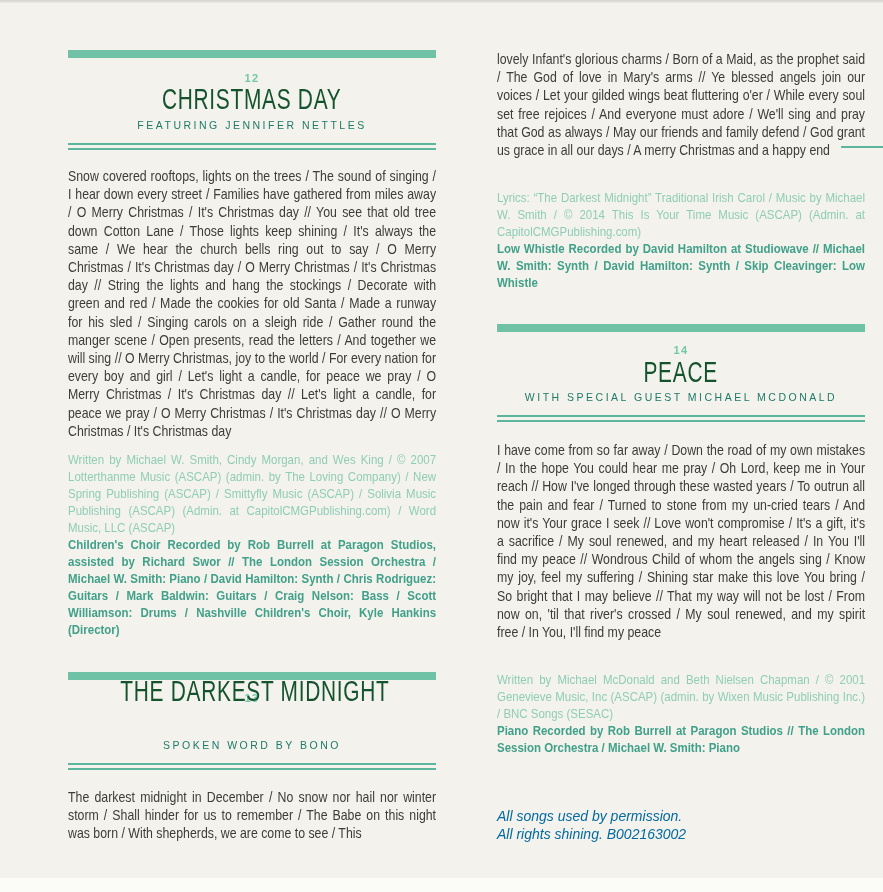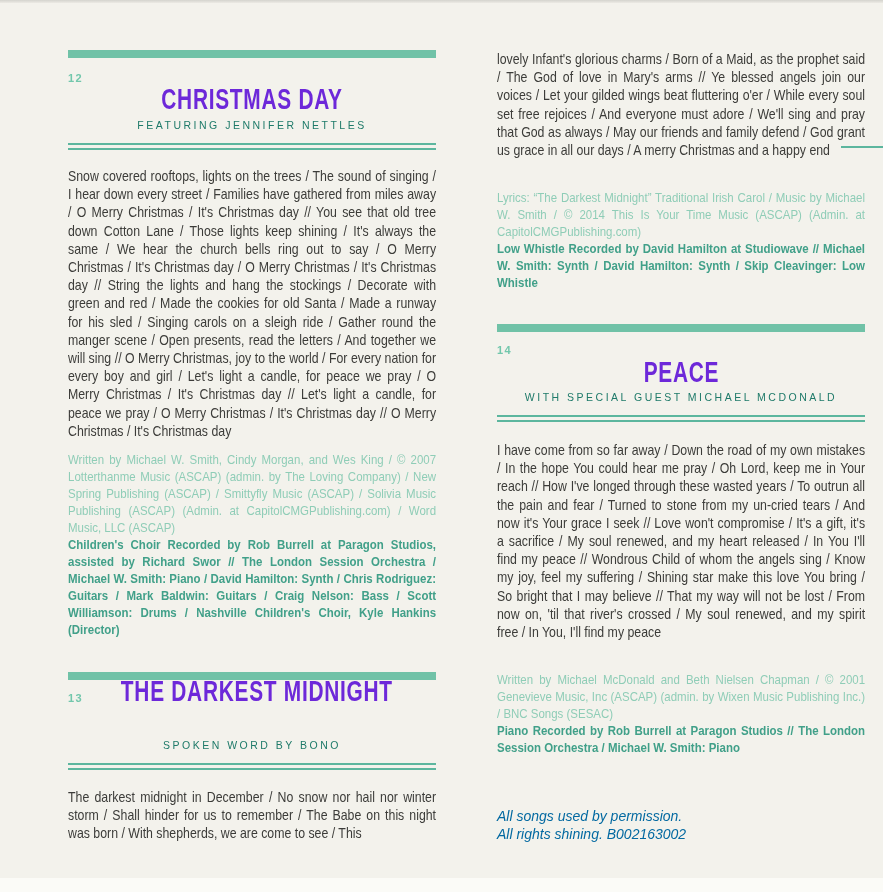--- a/index.html
+++ b/index.html
@@ -9,24 +9,24 @@
     font-family:"Liberation Sans", sans-serif;
     -webkit-font-smoothing:antialiased;
   }
   .edge-top{position:absolute;top:0;left:0;width:883px;height:3px;
     background:linear-gradient(#d4d4ce,#eceae4);}
   .edge-bottom{position:absolute;bottom:0;left:0;width:883px;height:14px;background:#fbfbf7;}
   .col{position:absolute;top:0;width:368px;height:892px;}
   #col-left{left:68px;}
   #col-right{left:465px;margin-left:32px;}
   .bar{position:absolute;left:0;width:368px;height:8px;background:#70c2a7;}
-  .tnum{position:absolute;left:0;width:368px;text-align:left;
+  .tnum{position:absolute;left:0;width:368px;text-align:center;
     color:#72c7ac;font-size:11px;font-weight:bold;letter-spacing:1.5px;}
   .ttitle{position:absolute;left:0;width:368px;text-align:center;
-    color:#6d28d9;font-weight:bold;height:32px;}
+    color:#14532d;font-weight:normal;height:32px;}
   .ttitle .cond{display:inline-block;transform:scaleX(0.72);transform-origin:50% 50%;
     font-size:29px;line-height:30px;letter-spacing:1px;white-space:nowrap;}
   .tsub{position:absolute;left:0;width:368px;text-align:center;
     color:#1e7a69;font-size:10.5px;font-weight:normal;letter-spacing:2.5px;white-space:nowrap;}
   .dbl{position:absolute;left:0;width:368px;height:3px;
     border-top:2px solid #5cb69e;border-bottom:2px solid #5cb69e;}
   .lyr,.credL,.credB{position:absolute;left:0;width:433px;
     transform:scaleX(0.85);transform-origin:0 0;text-align:justify;}
   .lyr{font-size:14.5px;line-height:18.2px;color:#3c3c39;}
   .credL{font-size:13.5px;line-height:16.9px;color:#8fcdb7;}

